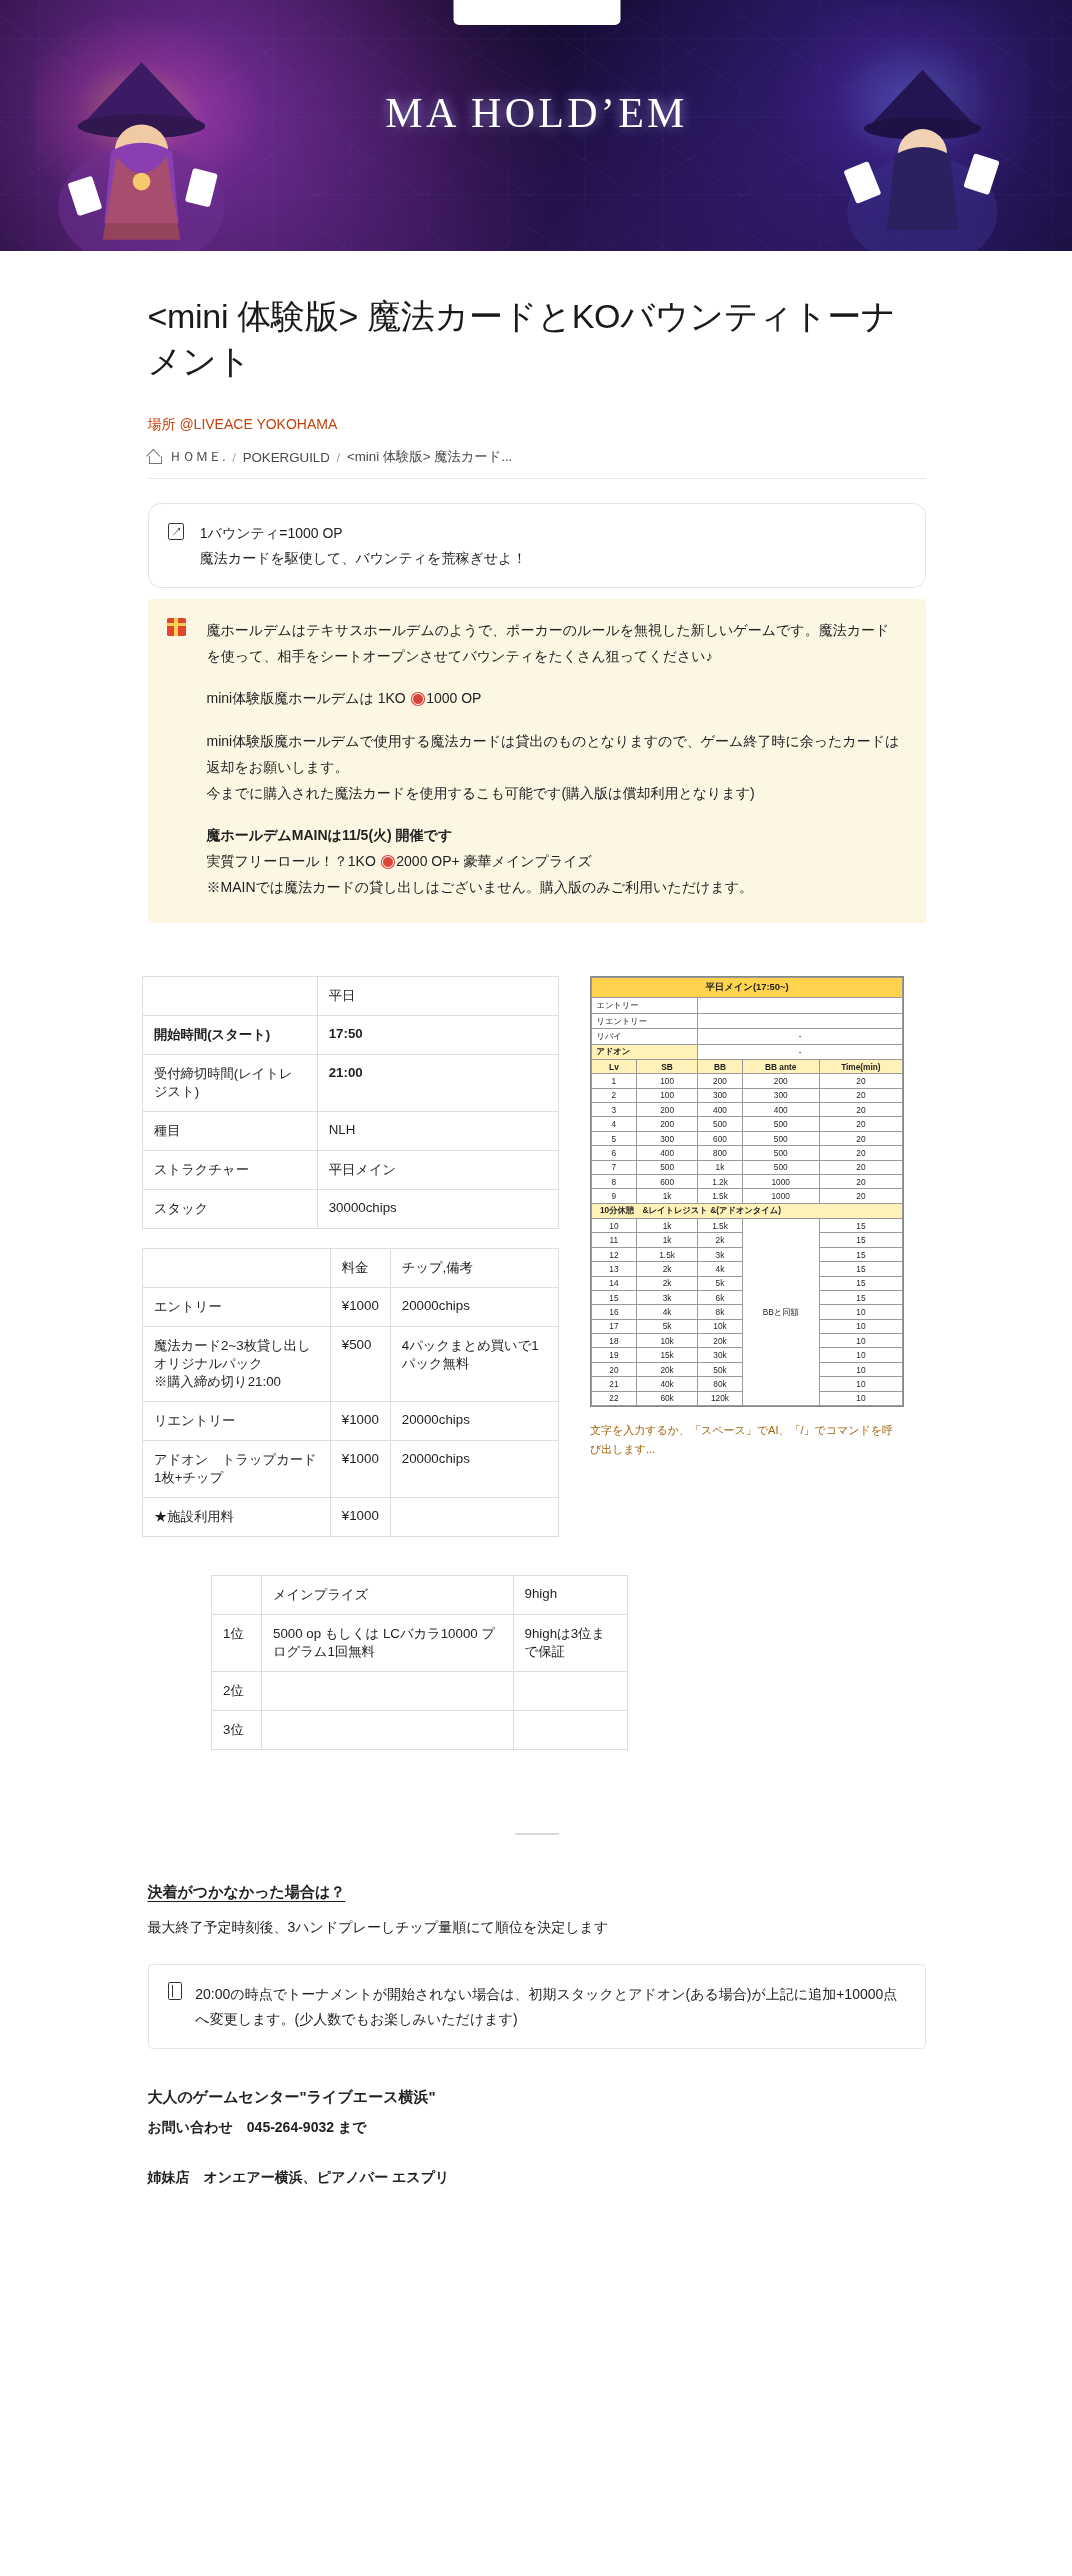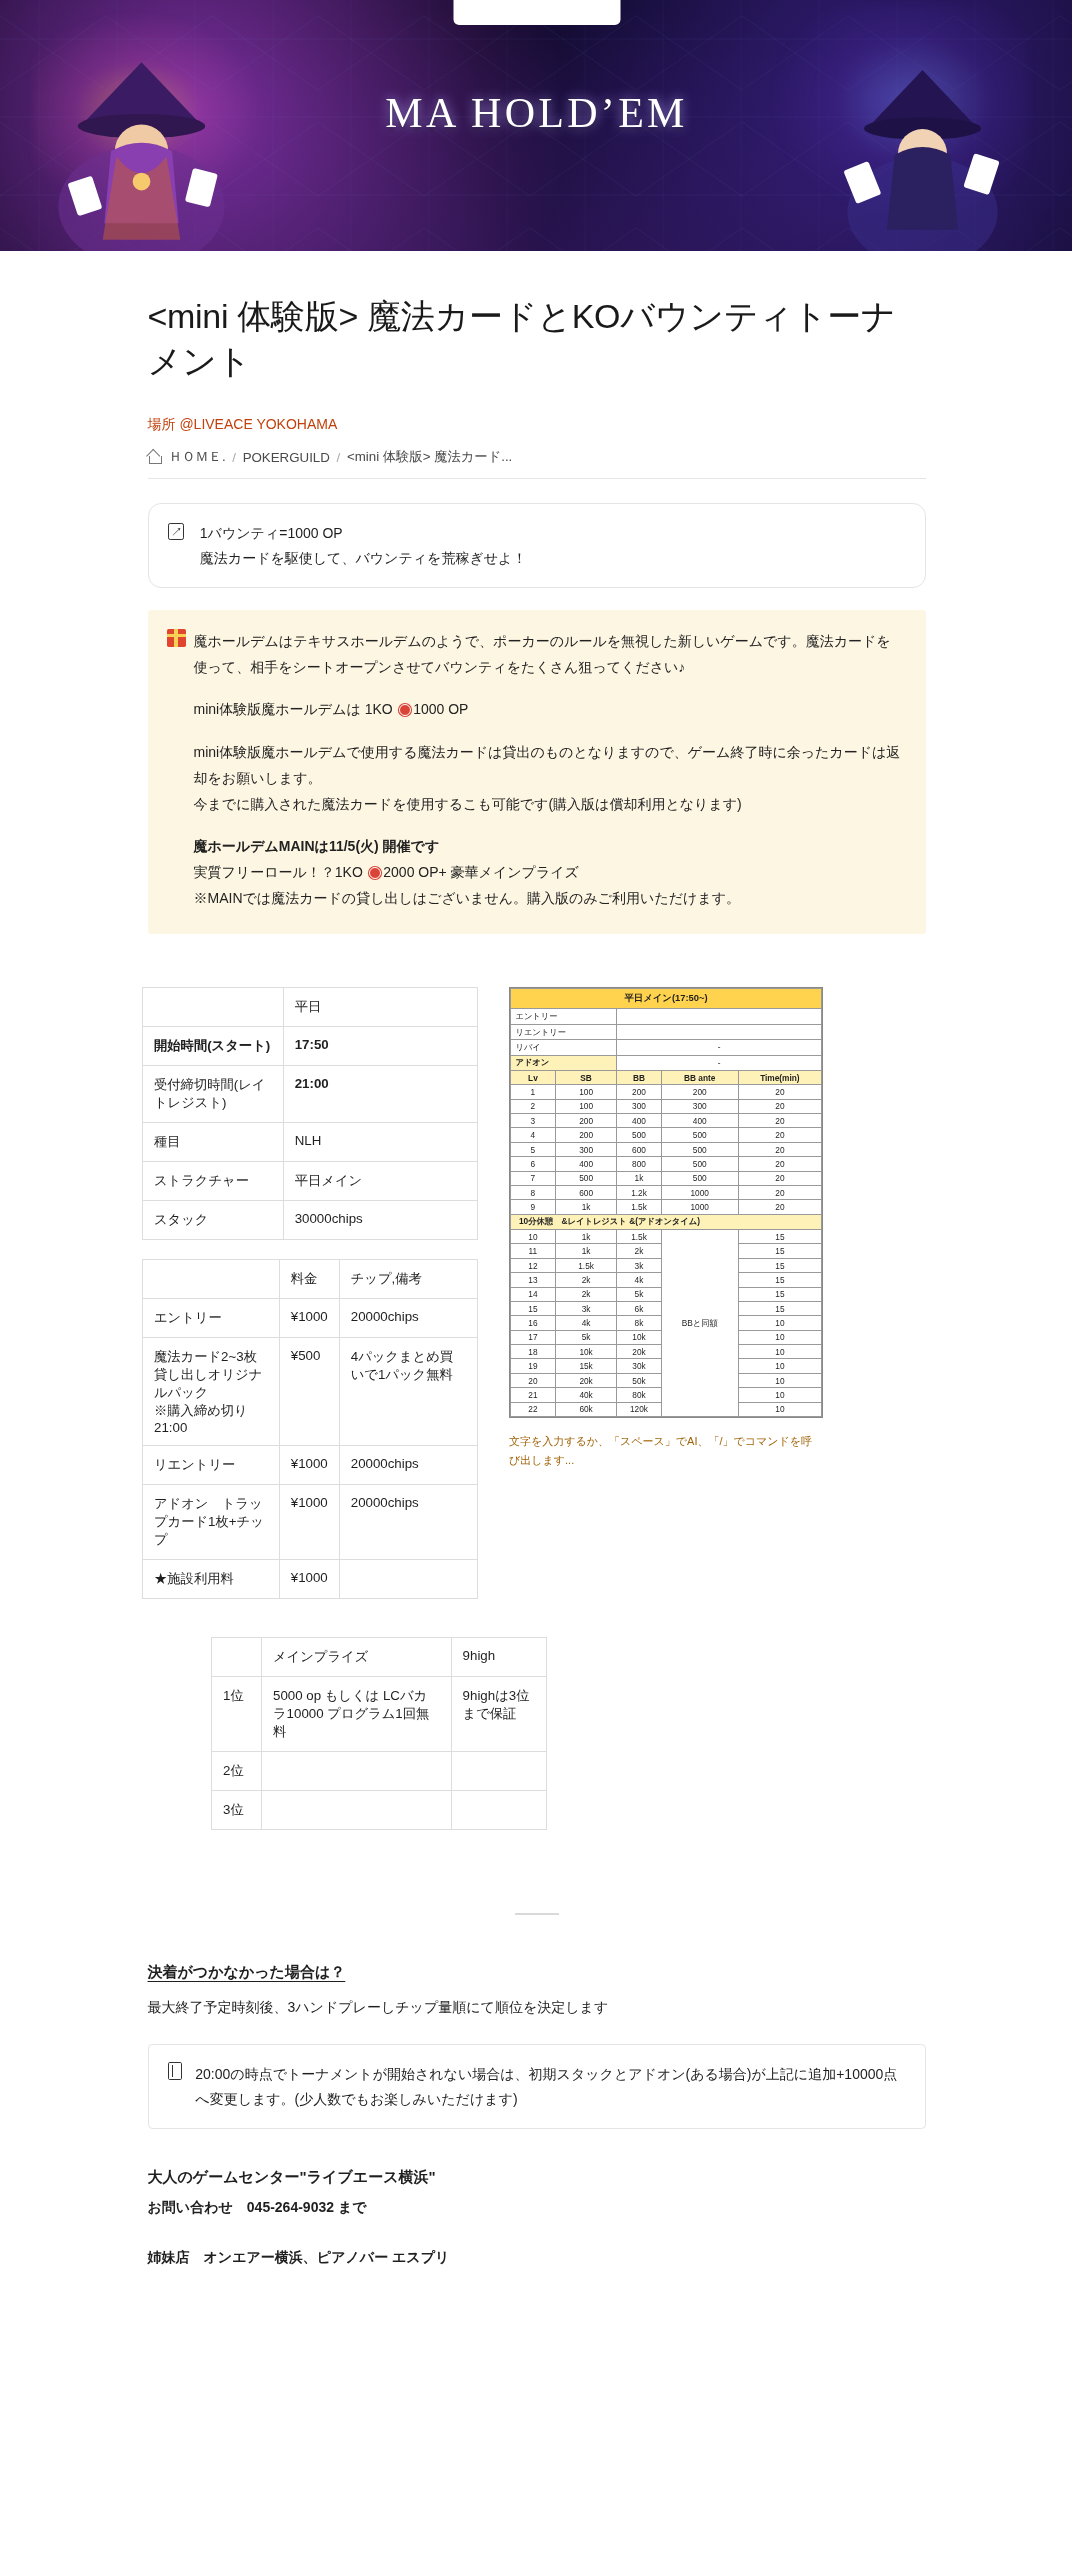--- a/index.html
+++ b/index.html
@@ -114,25 +114,25 @@
   }
   .callout .cico { flex:0 0 auto; width:19px; padding-top:2.2px; }
   .box-arrow {
     width:16.7px;height:16.7px;border:1.1px solid #333;border-radius:2.2px;position:relative;display:block;
   }
   .box-arrow:after{
     content:"↗"; position:absolute; left:2.2px; top:-2.2px; font-size:11.7px; color:#333;
   }
 
   .note {
-    margin-top:22px;
+    margin-top:11px;
     background:#fdf6e3;
     border-radius:3.3px;
     padding:19px 22px 22px 19px;
-    display:flex; gap:5px;
+    display:flex; gap:18px;
     font-size:14px;
     line-height:1.85;
     color:#222;
   }
   .note .gift { flex:0 0 auto; width:22px; }
   .gift-ico {
     width:19px;height:18px;background:#e0452f;border-radius:1.7px;position:relative;display:block;
   }
   .gift-ico:before{content:"";position:absolute;left:7.8px;top:0;width:3.3px;height:18px;background:#f7d154;}
   .gift-ico:after{content:"";position:absolute;left:0;top:5px;width:19px;height:2.8px;background:#f7d154;}
@@ -140,21 +140,21 @@
   .note .sp { height:16.7px; }
   .note b { font-weight:700; }
   .chip-ico {
     display:inline-block;width:12.2px;height:12.2px;border-radius:50%;
     background:#d94436;border:1.7px solid #fff;box-shadow:0 0 0 1.1px #d94436;
     vertical-align:-1.7px;margin:0 2.2px;
   }
 
   
   .tables-wrap { display:flex; gap:0; margin-top:53px; align-items:flex-start; }
-  .tables-left { width:478px; flex:0 0 auto; padding-left:142px; }
+  .tables-left { width:559px; flex:0 0 auto; padding-left:142px; }
   .tables-right { flex:1 1 auto; padding-left:31px; }
 
   table.t { border-collapse:collapse; width:100%; font-size:13.3px; }
   table.t td, table.t th { border:0.6px solid #ddd; padding:10px 11px; vertical-align:top; text-align:left; font-weight:400; }
   table.t td.lbl { width:42%; }
   table.t td.bold { font-weight:700; }
   .t-basic { width:408px; }
   .t-fee { width:475px; margin-top:19px; }
   .t-prize { width:395px; margin-top:38px; margin-left:69px; }
 

